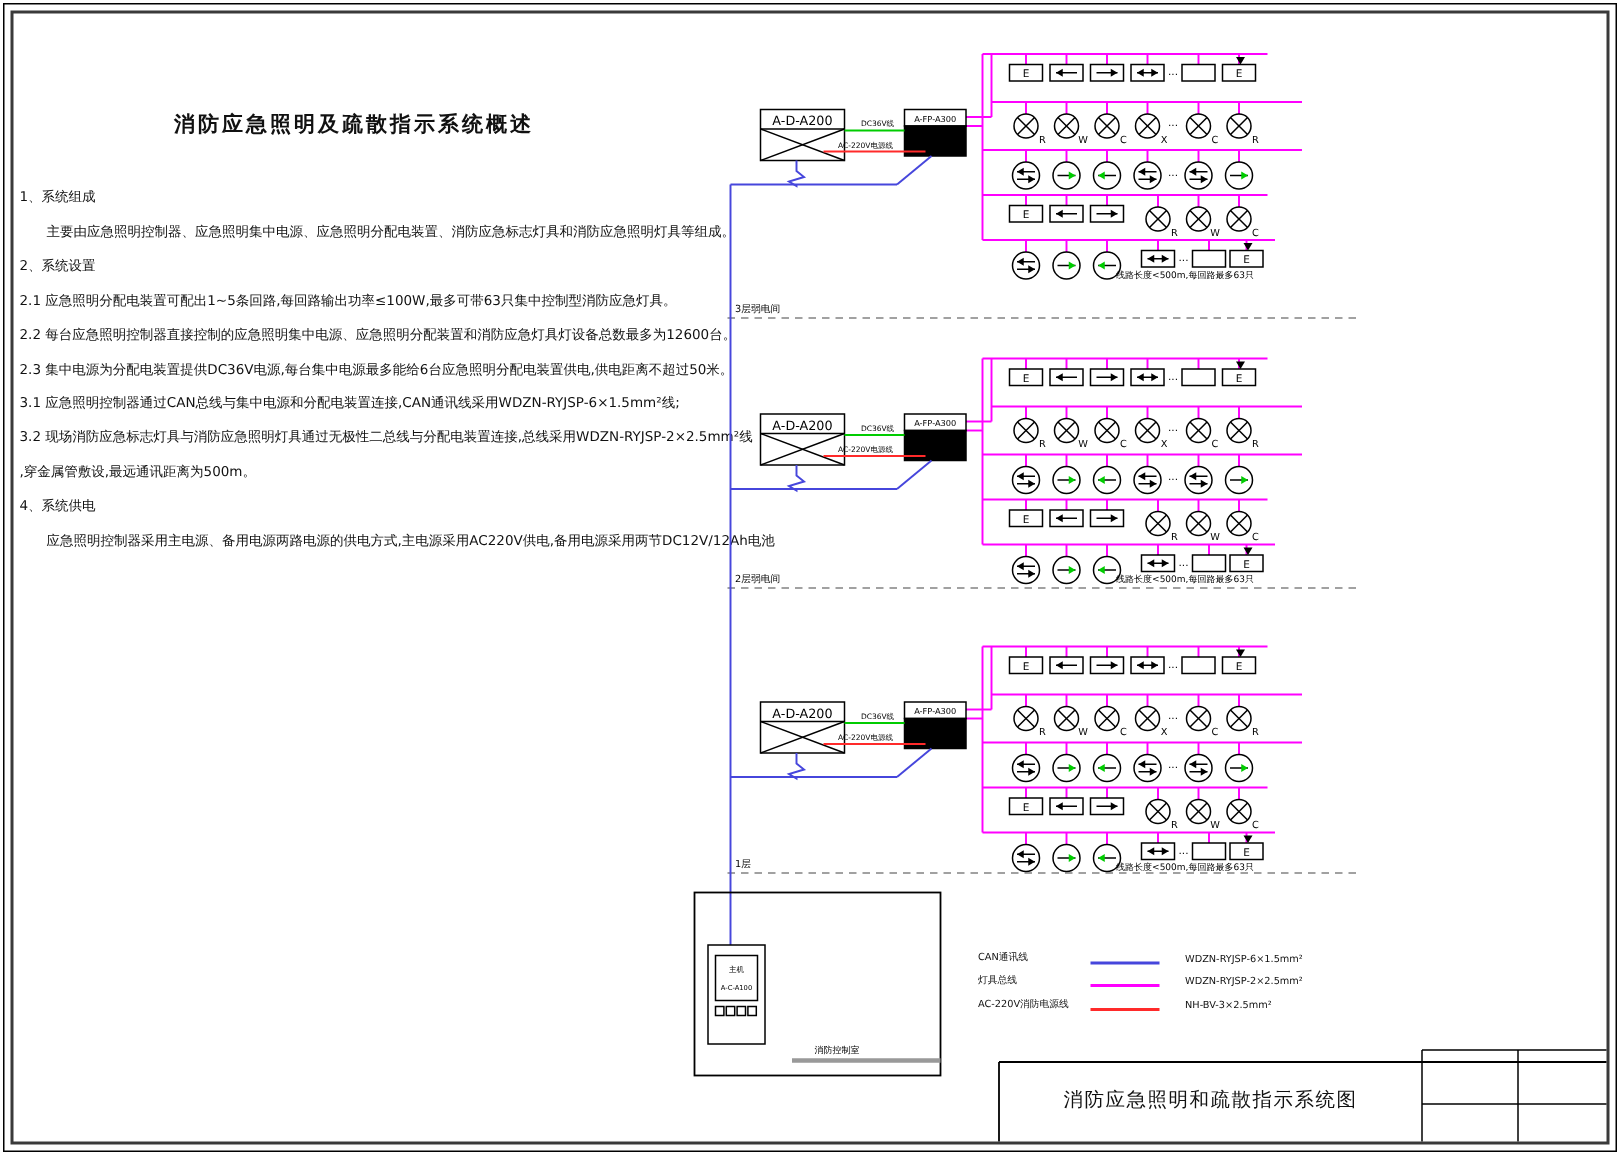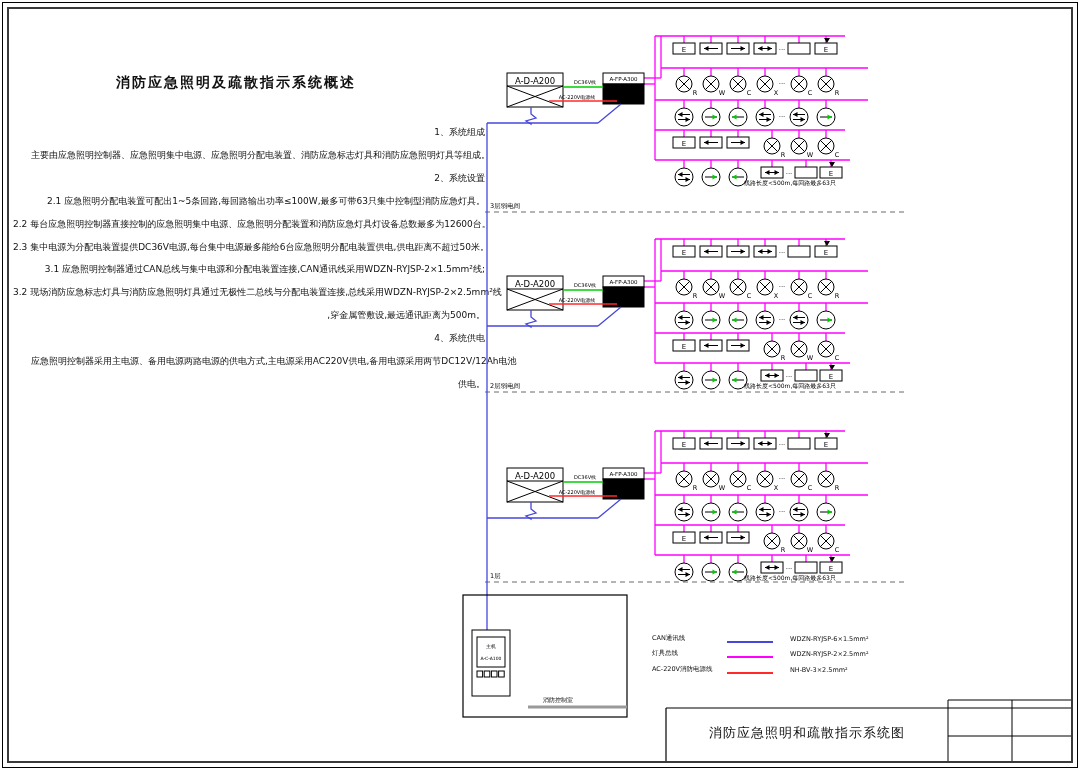--- a/index.html
+++ b/index.html
@@ -3,21 +3,21 @@
 <meta charset="utf-8">
 <style>
   html,body{margin:0;padding:0;background:#fff;}
   .sheet{position:relative;width:1080px;height:770px;background:#fff;
          font-family:"DejaVu Sans",sans-serif;overflow:hidden;}
   .frame-outer{position:absolute;inset:2px;border:1px solid #000;pointer-events:none;}
   .frame-inner{position:absolute;inset:7px;border:2px solid #3a3a3a;pointer-events:none;}
   .ov-title{position:absolute;left:12px;top:74px;width:448px;text-align:center;
             font-size:14px;font-weight:bold;letter-spacing:2px;color:#111;}
   .ov-body{position:absolute;left:13px;top:121px;width:472px;color:#111;}
-  .ov-body p{margin:0;font-size:9px;line-height:22.9px;white-space:nowrap;text-align:right;}
+  .ov-body p{margin:0;font-size:9px;line-height:22.9px;white-space:nowrap;}
   #diagram{position:absolute;left:0;top:0;}
   .legend{position:absolute;left:652px;top:627px;width:300px;}
   .legend-row{display:flex;align-items:flex-end;height:15.5px;font-size:6.5px;color:#111;}
   .lg-label{width:75px;white-space:nowrap;}
   .lg-line{width:46px;height:1.6px;margin-right:17px;flex:none;}
   .lg-spec{white-space:nowrap;}
   .tb-title{position:absolute;left:670px;top:724px;width:274px;text-align:center;
             font-size:13px;letter-spacing:1px;color:#111;}
 </style>
 </head>
@@ -28,26 +28,25 @@
   <div class="frame-inner"></div>
 
   <div class="ov-title">消防应急照明及疏散指示系统概述</div>
   <div class="ov-body" id="paras">
       <p>1、系统组成</p>
       <p>　　主要由应急照明控制器、应急照明集中电源、应急照明分配电装置、消防应急标志灯具和消防应急照明灯具等组成。</p>
       <p>2、系统设置</p>
       <p>2.1 应急照明分配电装置可配出1~5条回路,每回路输出功率≤100W,最多可带63只集中控制型消防应急灯具。</p>
       <p>2.2 每台应急照明控制器直接控制的应急照明集中电源、应急照明分配装置和消防应急灯具灯设备总数最多为12600台。</p>
       <p>2.3 集中电源为分配电装置提供DC36V电源,每台集中电源最多能给6台应急照明分配电装置供电,供电距离不超过50米。</p>
-      <p>3.1 应急照明控制器通过CAN总线与集中电源和分配电装置连接,CAN通讯线采用WDZN-RYJSP-2×1.5mm²线;</p>
+      <p>3.1 应急照明控制器通过CAN总线与集中电源和分配电装置连接,CAN通讯线采用WDZN-RYJSP-6×1.5mm²线;</p>
       <p>3.2 现场消防应急标志灯具与消防应急照明灯具通过无极性二总线与分配电装置连接,总线采用WDZN-RYJSP-2×2.5mm²线</p>
       <p>,穿金属管敷设,最远通讯距离为500m。</p>
       <p>4、系统供电</p>
       <p>　　应急照明控制器采用主电源、备用电源两路电源的供电方式,主电源采用AC220V供电,备用电源采用两节DC12V/12Ah电池</p>
-      <p>供电。</p>
     </div>
 
   <svg id="diagram" width="1080" height="770" viewBox="0 0 1080 770">
       <g>
         <line x1="655" y1="36" x2="655" y2="160" stroke="#FF00FF" stroke-width="1.3"></line>
         <line x1="661" y1="36" x2="661" y2="78" stroke="#FF00FF" stroke-width="1.3"></line>
         <line x1="644" y1="78" x2="661" y2="78" stroke="#FF00FF" stroke-width="1.3"></line>
         <line x1="644" y1="84" x2="655" y2="84" stroke="#FF00FF" stroke-width="1.3"></line>
         <line x1="655" y1="36" x2="845" y2="36" stroke="#FF00FF" stroke-width="1.3"></line>
         <line x1="661" y1="68" x2="868" y2="68" stroke="#FF00FF" stroke-width="1.3"></line>

